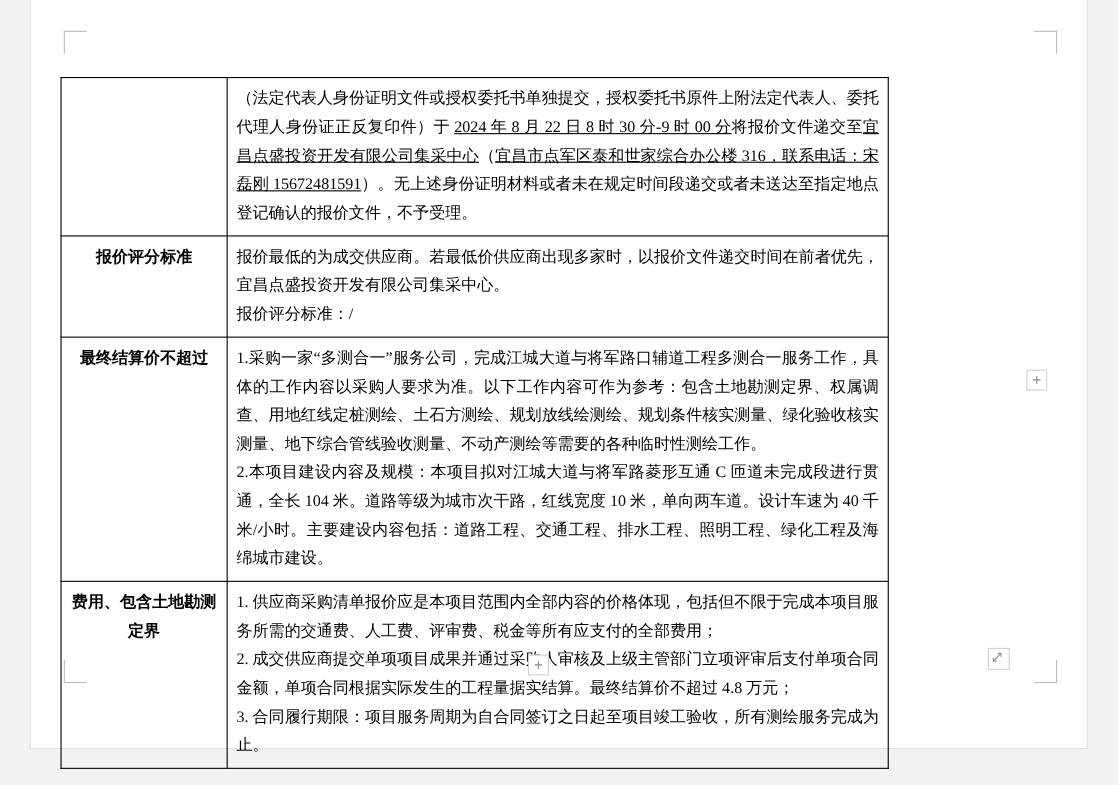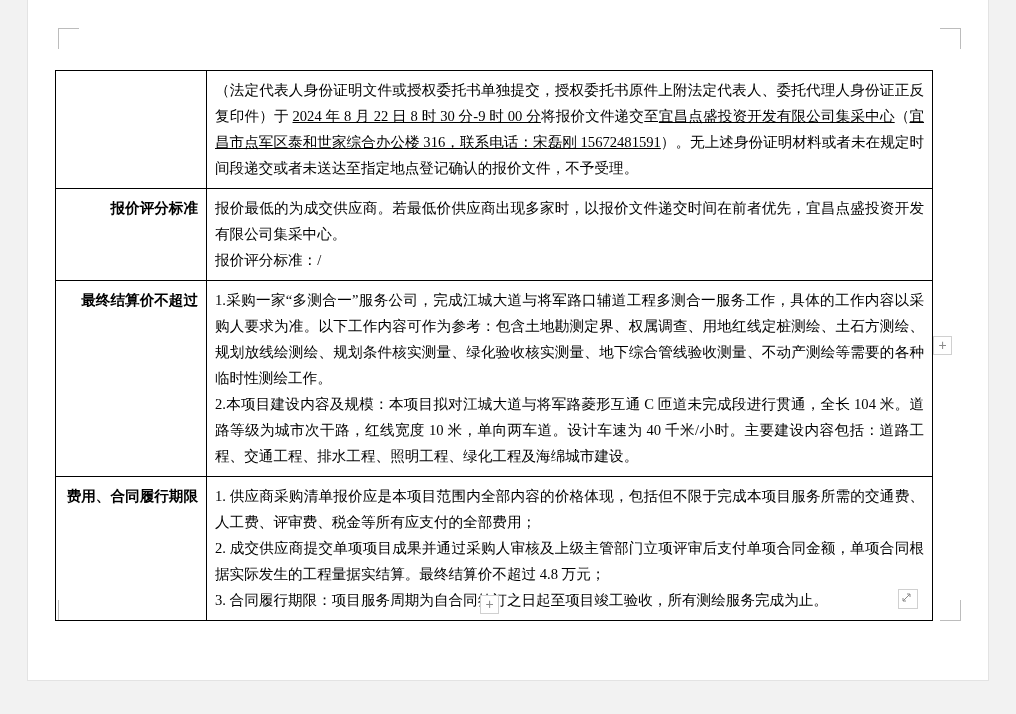--- a/index.html
+++ b/index.html
@@ -32,35 +32,35 @@
   }
   .crop.tl { left: 58px;  top: 28px;  border-left: 1px solid #bcbcbc; border-top: 1px solid #bcbcbc; }
   .crop.tr { left: 940px; top: 28px;  border-right: 1px solid #bcbcbc; border-top: 1px solid #bcbcbc; }
   .crop.bl { left: 58px;  top: 600px; border-left: 1px solid #bcbcbc; border-bottom: 1px solid #bcbcbc; }
   .crop.br { left: 940px; top: 600px; border-right: 1px solid #bcbcbc; border-bottom: 1px solid #bcbcbc; }
 
   table.doc {
     position: absolute;
     left: 55px;
     top: 70px;
-    width: 878px;
+    width: 753px;
     border-collapse: collapse;
     table-layout: fixed;
   }
   table.doc td {
     border: 1px solid #000000;
     vertical-align: top;
     padding: 6px 8px 7px 8px;
     font-size: 14.6px;
     line-height: 26px;
     color: #000000;
   }
   td.label {
     width: 134px;
-    text-align: right;
+    text-align: center;
     vertical-align: middle;
     font-weight: bold;
     padding-left: 4px;
     padding-right: 4px;
   }
   td.body p {
     margin: 0;
     text-align: justify;
     text-justify: inter-ideograph;
   }
@@ -125,21 +125,21 @@
           </td>
         </tr>
         <tr>
           <td class="label">最终结算价不超过</td>
           <td class="body">
             <p><span>1.采购一家“多测合一”服务公司，完成江城大道与将军路口辅道工程多测合一服务工作，具体的工作内容以采购人要求为准。以下工作内容可作为参考：包含土地勘测定界、权属调查、用地红线定桩测绘、土石方测绘、规划放线绘测绘、规划条件核实测量、绿化验收核实测量、地下综合管线验收测量、不动产测绘等需要的各种临时性测绘工作。</span></p>
             <p><span>2.本项目建设内容及规模：本项目拟对江城大道与将军路菱形互通 C 匝道未完成段进行贯通，全长 104 米。道路等级为城市次干路，红线宽度 10 米，单向两车道。设计车速为 40 千米/小时。主要建设内容包括：道路工程、交通工程、排水工程、照明工程、绿化工程及海绵城市建设。</span></p>
           </td>
         </tr>
         <tr>
-          <td class="label">费用、合同履行期限</td>
+          <td class="label">费用、包含土地勘测定界</td>
           <td class="body">
             <p><span>1. 供应商采购清单报价应是本项目范围内全部内容的价格体现，包括但不限于完成本项目服务所需的交通费、人工费、评审费、税金等所有应支付的全部费用；</span></p>
             <p><span>2. 成交供应商提交单项项目成果并通过采购人审核及上级主管部门立项评审后支付单项合同金额，单项合同根据实际发生的工程量据实结算。最终结算价不超过 4.8 万元；</span></p>
             <p><span>3. 合同履行期限：项目服务周期为自合同签订之日起至项目竣工验收，所有测绘服务完成为止。</span></p>
           </td>
         </tr>
       </tbody>
   </table>
 
   <div class="plus-btn plus-right">+</div>

